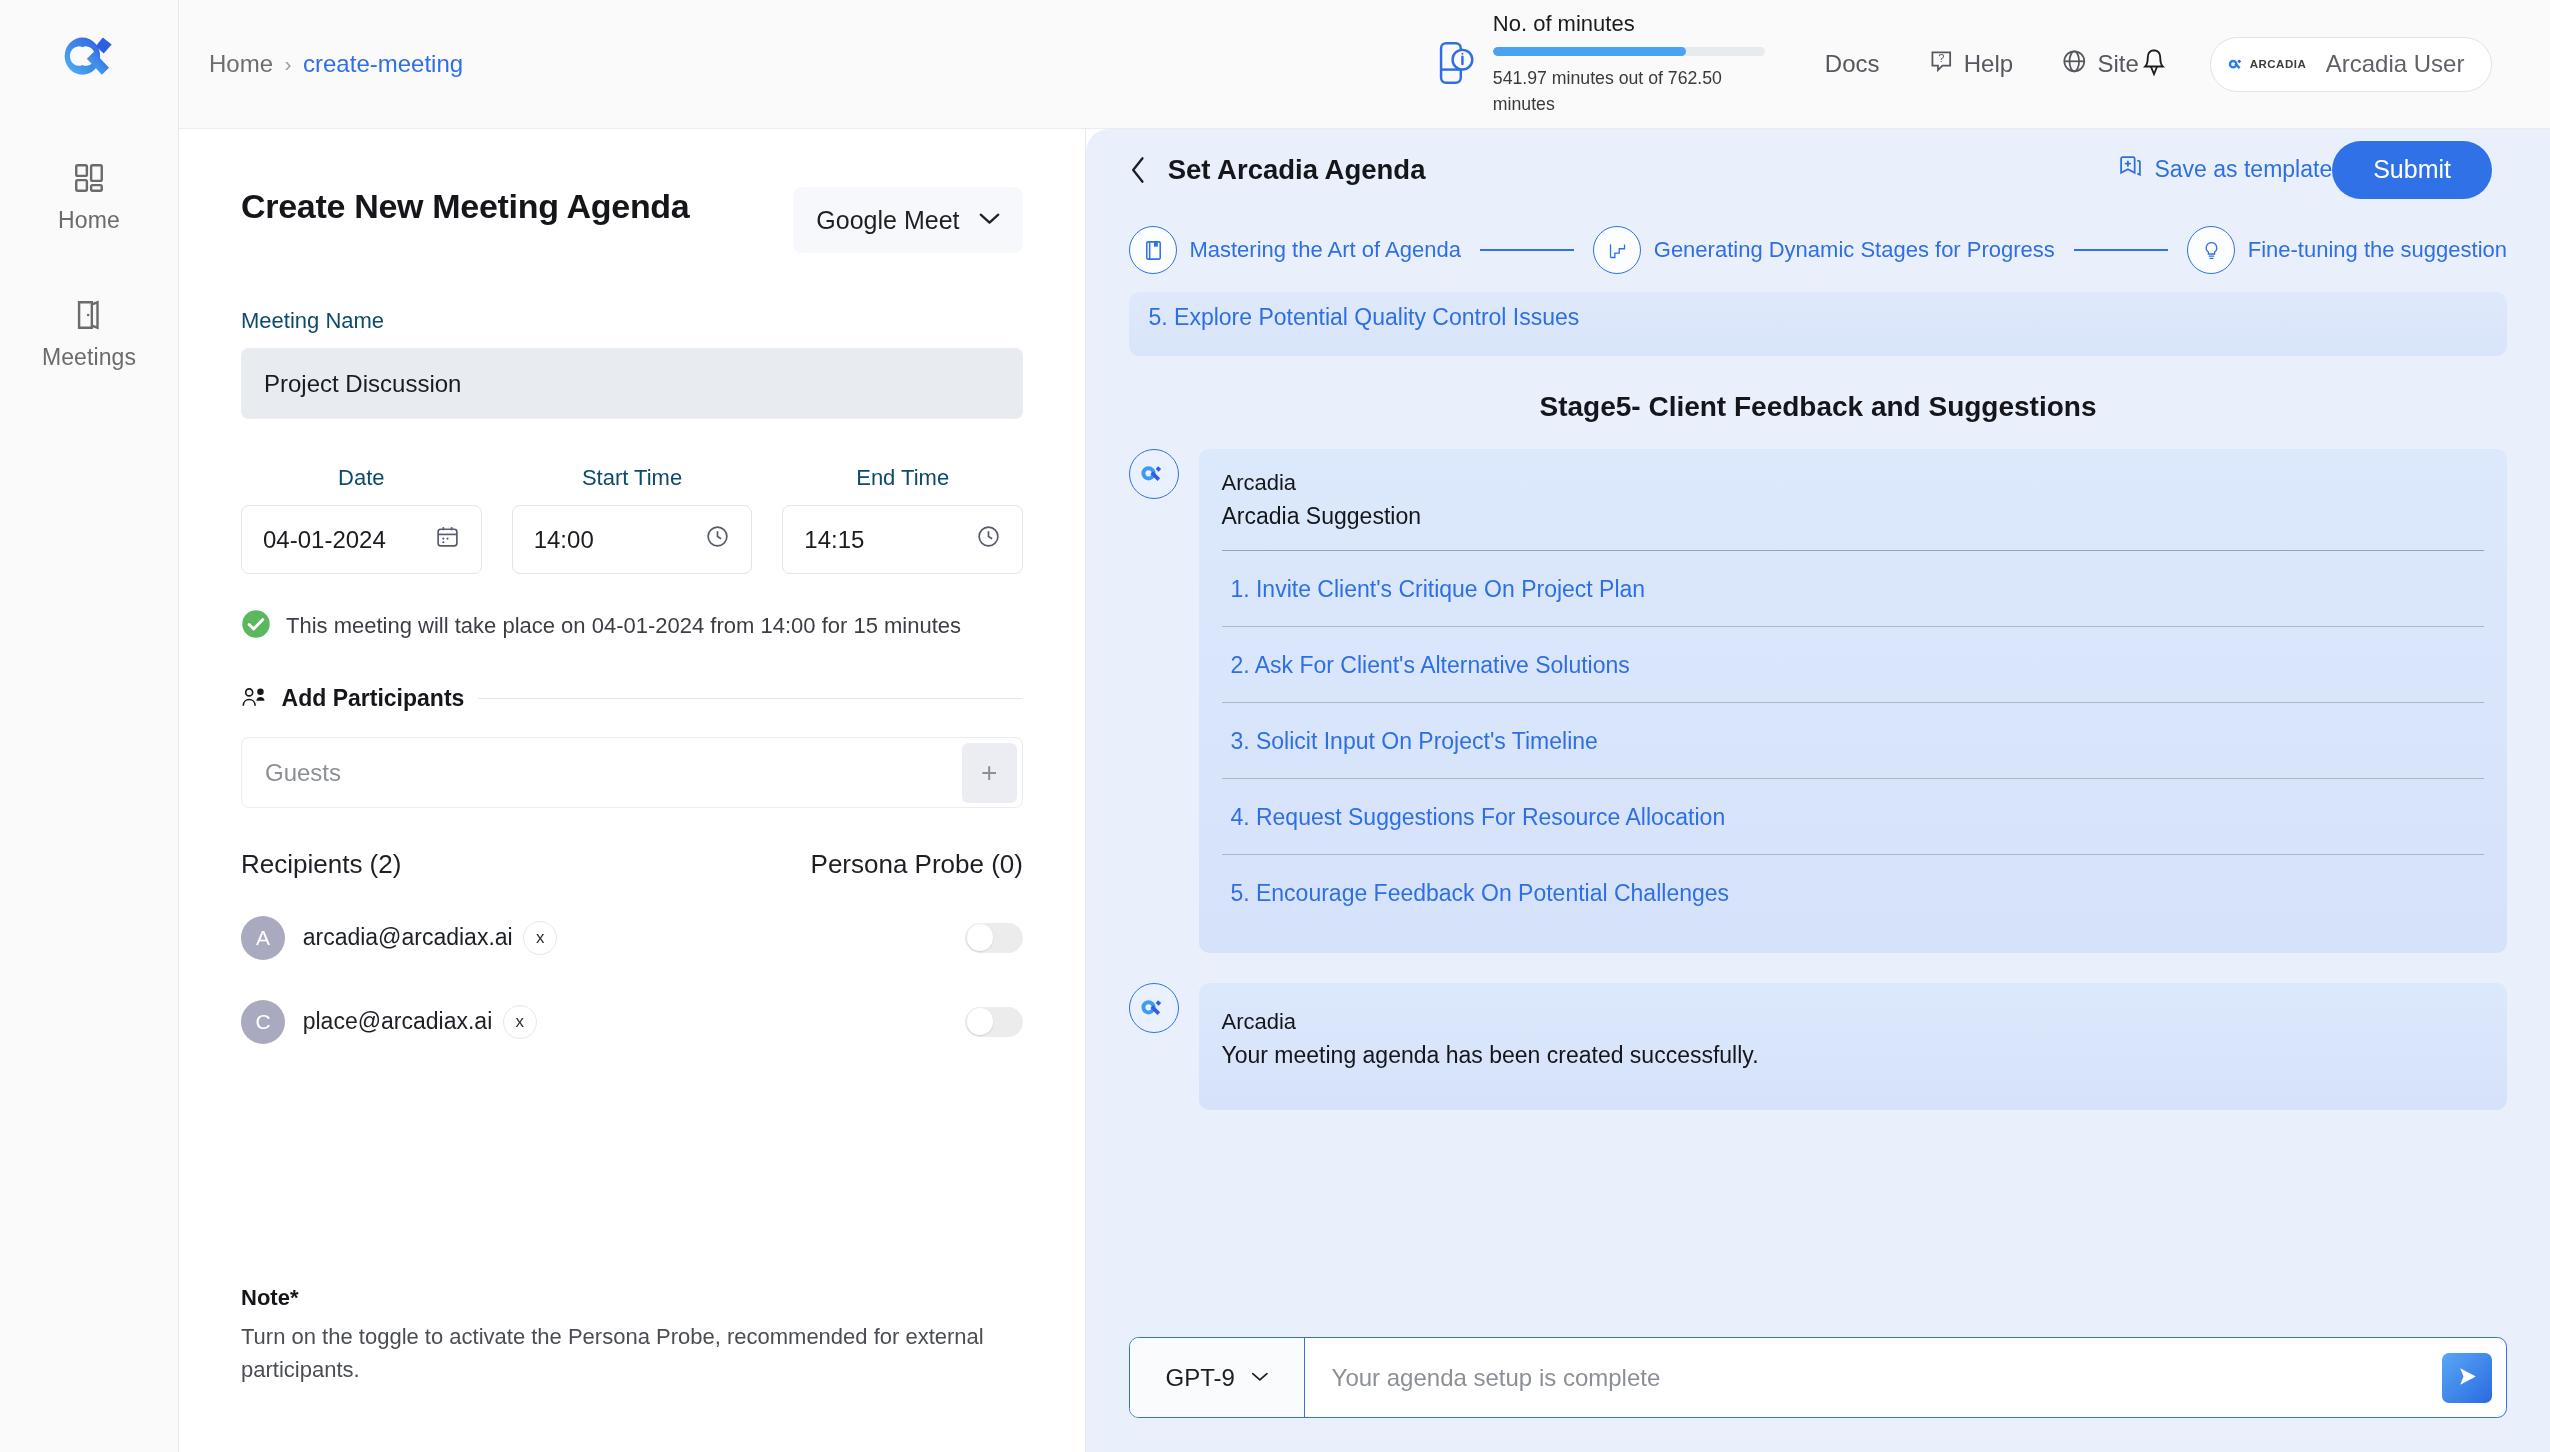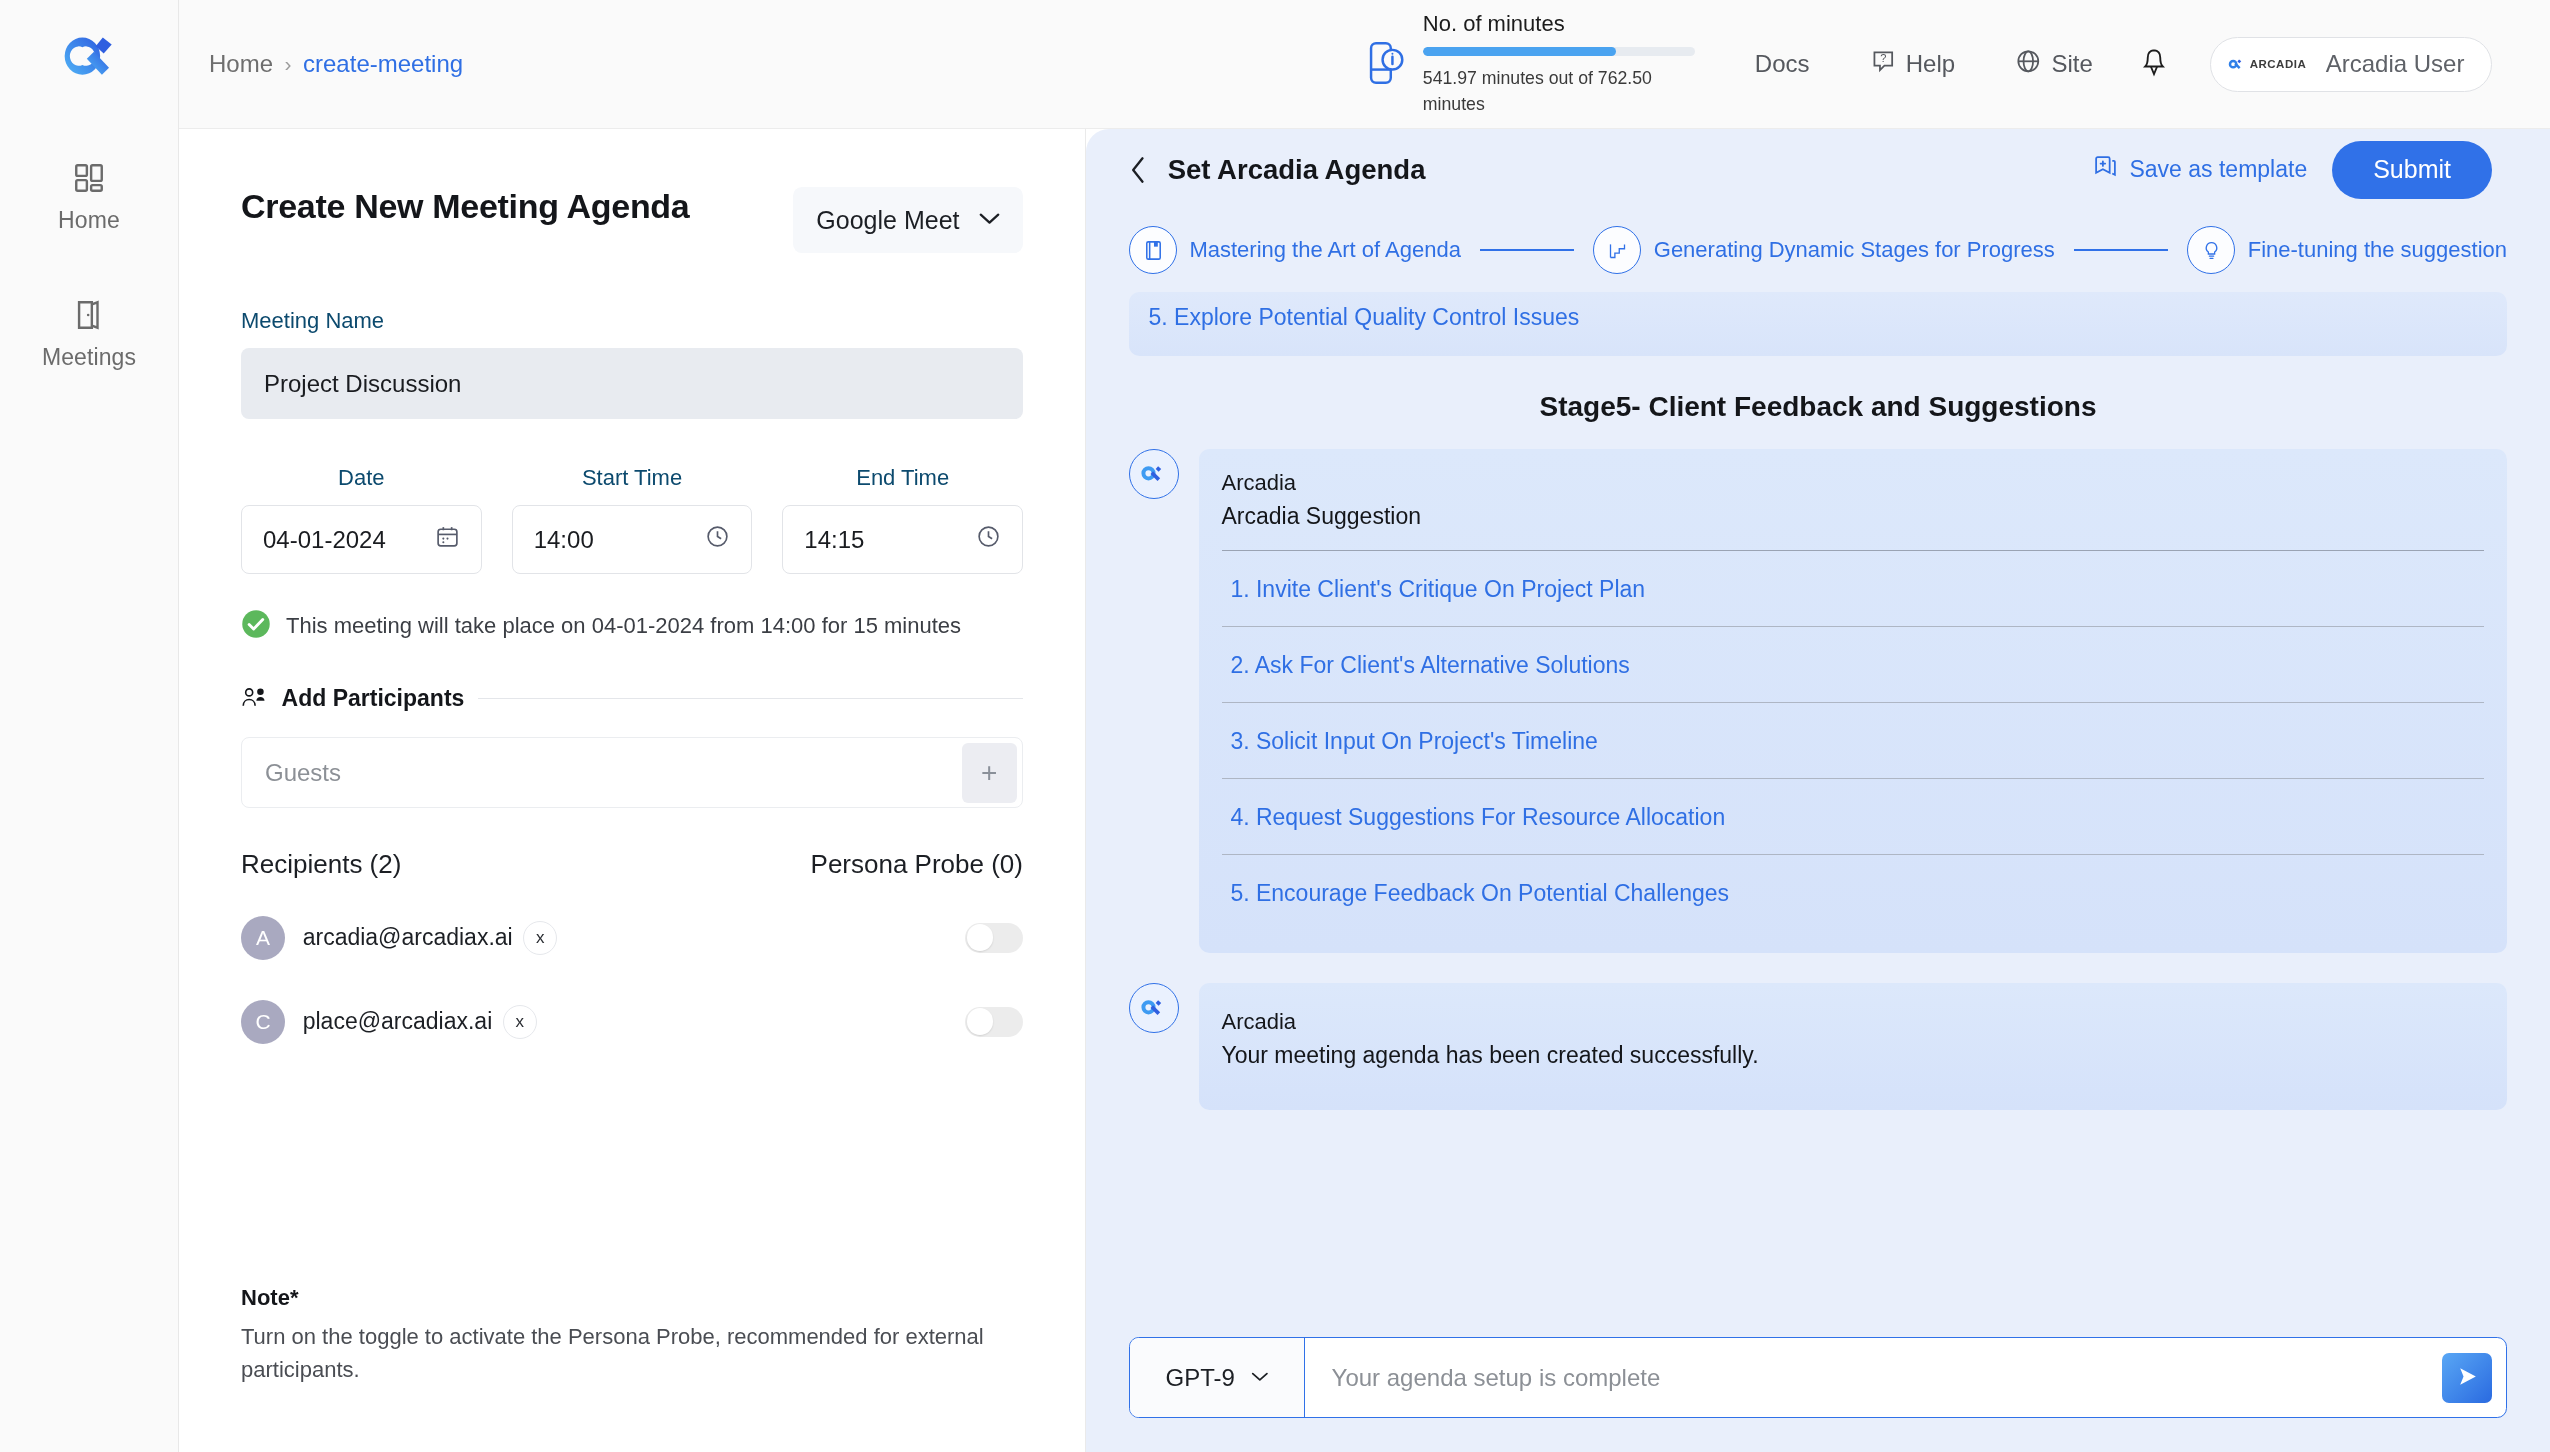--- a/index.html
+++ b/index.html
@@ -54,21 +54,21 @@
   .minutes-box { display: flex; align-items: center; gap: 15px; margin-right: 57px; }
   .minutes-text { width: 275px; }
   .minutes-title { font-size: 22px; color: #1c1c1c; margin-bottom: 9.7px; }
   .minutes-bar {
     width: 272px; height: 9.7px; border-radius: 5.3px;
     background: #e7ebf0; overflow: hidden; margin-bottom: 9.7px;
   }
   .minutes-fill { height: 100%; background: #4aa3f0; border-radius: 5.3px; width: 71%; }
   .minutes-sub { font-size: 17.7px; color: #3a3a3a; line-height: 1.45; }
 
-  .topnav { display: flex; align-items: center; gap: 60px; margin-right: 46px; }
+  .topnav { display: flex; align-items: center; gap: 48px; }
   .topnav-item {
     display: flex; align-items: center; gap: 9.7px;
     font-size: 24px; color: #55585e; cursor: pointer;
   }
   .bell { margin-right: 41px; cursor: pointer; display: flex; }
   .userchip {
     display: flex; align-items: center; gap: 19.5px;
     border: 0.9px solid #e0e2e6; border-radius: 32px;
     height: 55px; padding: 0 26.6px 0 17.7px; background: #fff; cursor: pointer;
   }
@@ -180,21 +180,21 @@
   }
   .agenda-head {
     height: 81px; display: flex; align-items: center;
     padding: 0 58px 0 43px; flex: 0 0 81px;
   }
   .back-chevron { cursor: pointer; display: flex; margin-right: 21px; }
   .agenda-title { font-size: 27.5px; font-weight: 700; color: #14161a; }
   .agenda-head-spacer { flex: 1; }
   .save-tpl {
     display: flex; align-items: center; gap: 11.5px;
-    font-size: 23px; color: #2f6fe4; cursor: pointer; margin-right: 25px;
+    font-size: 23px; color: #2f6fe4; cursor: pointer; 
   }
   .submit-btn {
     background: #3071e8; color: #fff; border-radius: 30px;
     height: 58px; padding: 0 41px; font-size: 25px;
     display: flex; align-items: center; justify-content: center; cursor: pointer;
     border: none; font-family: inherit;
   }
 
   .stepper {
     display: flex; align-items: center; padding: 16px 43px 10.6px 43px;

